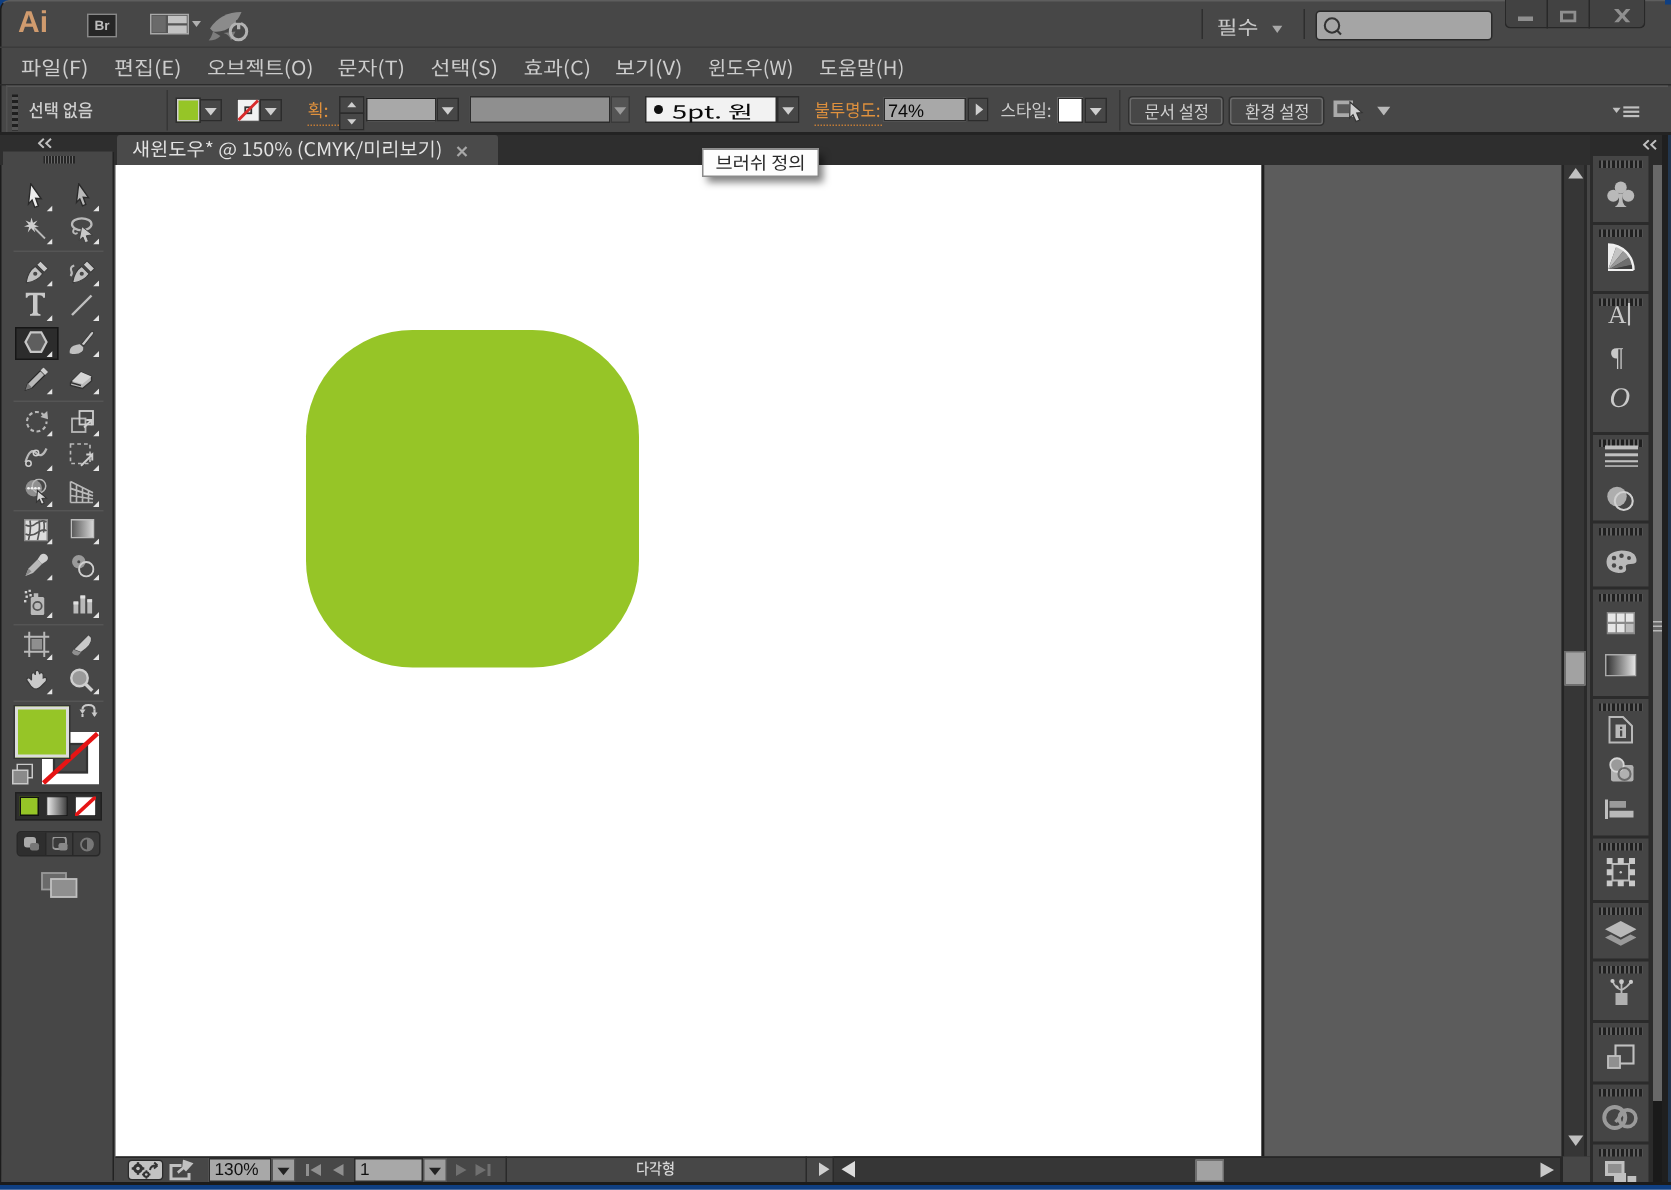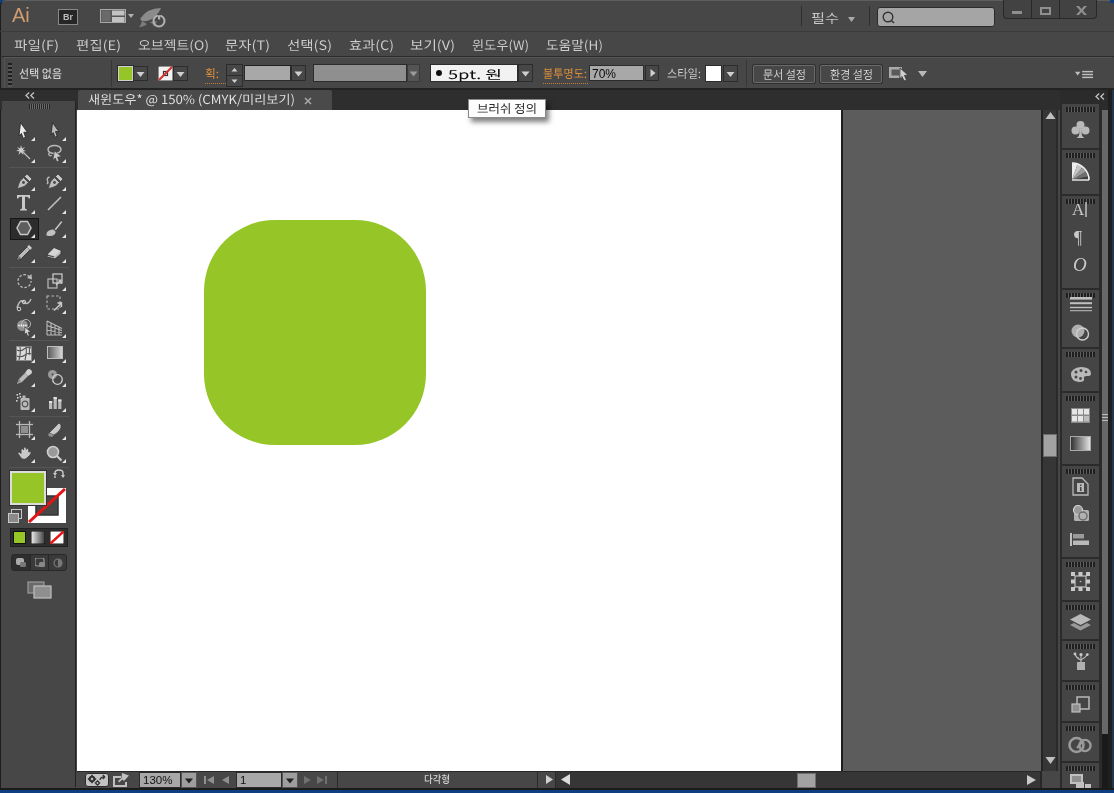--- a/index.html
+++ b/index.html
@@ -1,15 +1,15 @@
 <!DOCTYPE html>
 <html><head><meta charset="utf-8"><style>html,body{margin:0;padding:0;background:#0f3f82;width:1114px;height:793px;overflow:hidden;font-family:"Liberation Sans",sans-serif;}*{box-sizing:border-box;}.abs{position:absolute;}</style></head><body>
 <div class="abs" style="left:0;top:0;width:1114px;height:793px;">
     <div style="position:absolute;left:0;top:0;width:1114px;height:790px;background:#474747;border-radius:6px 0 0 0;border-top:1px solid #5e5e5e;border-left:1px solid #1c1c1c;"></div>
-    <div style="position:absolute;left:12px;top:4px;font-size:20px;font-weight:normal;color:#d09b6e;letter-spacing:0px;">Ai</div>
+    <div style="position:absolute;left:12px;top:4px;font-size:20px;font-weight:bold;color:#d09b6e;letter-spacing:0px;">Ai</div>
     <div style="position:absolute;left:58px;top:9px;width:20px;height:16px;border:1px solid #888888;background:#262626;color:#bdbdbd;font-size:9px;font-weight:bold;text-align:center;line-height:14px;">Br</div>
     <svg class="abs" style="left:100px;top:9px" width="34" height="15" viewBox="0 0 34 15">
       <rect x="0.5" y="0.5" width="25" height="13" fill="#555" stroke="#a8a8a8"></rect>
       <rect x="1.5" y="1.5" width="9" height="11" fill="#6a6a6a"></rect>
       <rect x="12" y="1.5" width="12.5" height="5" fill="#c2c2c2"></rect>
       <rect x="12" y="8" width="12.5" height="5" fill="#c2c2c2"></rect>
       <path d="M28 5 L34 5 L31 9 Z" fill="#b0b0b0"></path>
     </svg>
     <svg class="abs" style="left:139px;top:7px" width="30" height="22" viewBox="0 0 30 22">
       <path d="M1 12 Q8 1 22 1 Q20 6 16 10 Q10 15 3 14 Z" fill="#8b8b8b"></path>
@@ -120,21 +120,21 @@
     </svg>
     <svg class="abs" style="left:518px;top:64px" width="15" height="18">
       <rect x="0.5" y="0.5" width="14" height="17" fill="#474747" stroke="#2c2c2c"></rect>
       <path d="M3.5 7.5 L11.5 7.5 L7.5 12.5 Z" fill="#cfcfcf"></path>
     </svg>
     <svg style="position:absolute;left:543px;top:67px;" width="46" height="15" viewBox="0 0 46 15">
       <path transform="translate(0,11) scale(0.9264 1)" fill="#e0913d" d="M5.0 -4.7H6.0V-3.0H5.0ZM1.9 -9.8H2.9V-8.7H8.1V-9.8H9.1V-6.2H1.9ZM2.9 -8.0V-6.9H8.1V-8.0ZM0.6 -5.3H10.4V-4.5H0.6ZM1.8 -3.4H9.1V-1.0H2.8V0.3H1.8V-1.7H8.2V-2.7H1.8ZM1.8 0.0H9.5V0.8H1.8Z M11.6 -3.4H21.5V-2.5H11.6ZM16.0 -3.1H17.0V0.9H16.0ZM12.9 -5.3H20.4V-4.5H12.9ZM12.9 -9.4H20.2V-8.6H13.9V-5.0H12.9ZM13.6 -7.4H20.0V-6.6H13.6Z M27.9 -8.2H31.0V-7.4H27.9ZM27.9 -6.0H31.0V-5.2H27.9ZM30.6 -9.9H31.6V-3.5H30.6ZM23.2 -9.1H28.1V-4.3H23.2ZM27.2 -8.3H24.2V-5.1H27.2ZM28.0 -3.2Q29.7 -3.2 30.7 -2.6Q31.6 -2.1 31.6 -1.1Q31.6 -0.2 30.7 0.4Q29.7 0.9 28.0 0.9Q26.4 0.9 25.4 0.4Q24.4 -0.2 24.4 -1.1Q24.4 -2.1 25.4 -2.6Q26.4 -3.2 28.0 -3.2ZM28.0 -2.4Q27.2 -2.4 26.6 -2.2Q26.0 -2.1 25.7 -1.8Q25.4 -1.5 25.4 -1.1Q25.4 -0.7 25.7 -0.5Q26.0 -0.2 26.6 -0.0Q27.2 0.1 28.0 0.1Q28.9 0.1 29.4 -0.0Q30.0 -0.2 30.3 -0.5Q30.7 -0.7 30.7 -1.1Q30.7 -1.5 30.3 -1.8Q30.0 -2.1 29.4 -2.2Q28.9 -2.4 28.0 -2.4Z M35.0 -4.9H42.4V-4.0H35.0ZM33.7 -1.3H43.6V-0.4H33.7ZM38.1 -4.5H39.1V-0.9H38.1ZM35.0 -9.1H42.3V-8.2H36.0V-4.5H35.0Z M45.8 -4.7Q45.5 -4.7 45.3 -4.9Q45.0 -5.1 45.0 -5.5Q45.0 -5.9 45.3 -6.1Q45.5 -6.4 45.8 -6.4Q46.2 -6.4 46.4 -6.1Q46.6 -5.9 46.6 -5.5Q46.6 -5.1 46.4 -4.9Q46.2 -4.7 45.8 -4.7ZM45.8 0.2Q45.5 0.2 45.3 -0.1Q45.0 -0.3 45.0 -0.7Q45.0 -1.1 45.3 -1.3Q45.5 -1.5 45.8 -1.5Q46.2 -1.5 46.4 -1.3Q46.6 -1.1 46.6 -0.7Q46.6 -0.3 46.4 -0.1Q46.2 0.2 45.8 0.2Z"></path>
     </svg>
     <div style="position:absolute;left:543px;top:83px;width:45px;height:1px;border-bottom:1px dotted #c07b36;"></div>
     <div style="position:absolute;left:589px;top:65px;width:55px;height:16px;background:#a8a8a8;border:1px solid #2c2c2c;"></div>
-    <div style="position:absolute;left:592px;top:67px;font-size:12px;color:#0a0a0a;">70%</div>
+    <div style="position:absolute;left:592px;top:67px;font-size:12px;color:#0a0a0a;">74%</div>
     <svg class="abs" style="left:645px;top:65px" width="14" height="16">
       <rect x="0.5" y="0.5" width="13" height="15" fill="#474747" stroke="#2c2c2c"></rect>
       <path d="M5.5 4.0 L5.5 12.0 L10.5 8.0 Z" fill="#cfcfcf"></path>
     </svg>
     <svg style="position:absolute;left:667px;top:67px;" width="36" height="15" viewBox="0 0 36 15">
       <path transform="translate(0,11) scale(0.9326 1)" fill="#cccccc" d="M4.9 -9.2H5.8V-8.3Q5.8 -7.6 5.6 -7.0Q5.3 -6.4 4.9 -5.8Q4.5 -5.3 3.9 -4.8Q3.4 -4.4 2.7 -4.1Q2.1 -3.8 1.5 -3.6L1.0 -4.5Q1.6 -4.6 2.1 -4.8Q2.7 -5.1 3.2 -5.5Q3.7 -5.8 4.1 -6.3Q4.5 -6.7 4.7 -7.3Q4.9 -7.8 4.9 -8.3ZM5.1 -9.2H6.0V-8.3Q6.0 -7.8 6.2 -7.3Q6.4 -6.7 6.8 -6.3Q7.2 -5.8 7.7 -5.5Q8.2 -5.1 8.8 -4.8Q9.4 -4.6 9.9 -4.5L9.5 -3.6Q8.8 -3.8 8.2 -4.1Q7.6 -4.4 7.0 -4.8Q6.5 -5.3 6.0 -5.8Q5.6 -6.4 5.4 -7.0Q5.1 -7.6 5.1 -8.3ZM0.6 -1.4H10.4V-0.5H0.6Z M12.1 -2.5H13.0Q14.0 -2.5 14.8 -2.5Q15.6 -2.6 16.4 -2.6Q17.2 -2.7 18.0 -2.8L18.1 -2.0Q17.2 -1.9 16.5 -1.8Q15.7 -1.7 14.8 -1.7Q14.0 -1.7 13.0 -1.7H12.1ZM12.1 -8.9H17.2V-8.1H13.1V-2.2H12.1ZM12.8 -5.9H16.9V-5.1H12.8ZM19.0 -9.9H20.0V0.9H19.0ZM19.8 -5.6H21.8V-4.7H19.8Z M25.7 -9.5Q26.5 -9.5 27.2 -9.2Q27.8 -8.9 28.2 -8.4Q28.5 -7.8 28.5 -7.1Q28.5 -6.4 28.2 -5.9Q27.8 -5.3 27.2 -5.0Q26.5 -4.7 25.7 -4.7Q24.9 -4.7 24.3 -5.0Q23.7 -5.3 23.3 -5.9Q22.9 -6.4 22.9 -7.1Q22.9 -7.8 23.3 -8.4Q23.7 -8.9 24.3 -9.2Q24.9 -9.5 25.7 -9.5ZM25.7 -8.7Q25.2 -8.7 24.8 -8.5Q24.4 -8.3 24.1 -7.9Q23.9 -7.6 23.9 -7.1Q23.9 -6.6 24.1 -6.3Q24.4 -5.9 24.8 -5.7Q25.2 -5.5 25.7 -5.5Q26.3 -5.5 26.7 -5.7Q27.1 -5.9 27.3 -6.3Q27.6 -6.6 27.6 -7.1Q27.6 -7.6 27.3 -7.9Q27.1 -8.3 26.7 -8.5Q26.3 -8.7 25.7 -8.7ZM30.6 -9.9H31.6V-4.4H30.6ZM24.6 -3.8H31.6V-1.2H25.6V0.4H24.6V-1.9H30.6V-3.0H24.6ZM24.6 -0.0H31.9V0.8H24.6Z M34.8 -4.7Q34.5 -4.7 34.2 -4.9Q34.0 -5.1 34.0 -5.5Q34.0 -5.9 34.2 -6.1Q34.5 -6.4 34.8 -6.4Q35.1 -6.4 35.3 -6.1Q35.6 -5.9 35.6 -5.5Q35.6 -5.1 35.3 -4.9Q35.1 -4.7 34.8 -4.7ZM34.8 0.2Q34.5 0.2 34.2 -0.1Q34.0 -0.3 34.0 -0.7Q34.0 -1.1 34.2 -1.3Q34.5 -1.5 34.8 -1.5Q35.1 -1.5 35.3 -1.3Q35.6 -1.1 35.6 -0.7Q35.6 -0.3 35.3 -0.1Q35.1 0.2 34.8 0.2Z"></path>
     </svg>
     <div style="position:absolute;left:705px;top:65px;width:17px;height:17px;background:#ffffff;border:1px solid #2c2c2c;"></div>
     <svg class="abs" style="left:723px;top:65px" width="15" height="17">
       <rect x="0.5" y="0.5" width="14" height="16" fill="#474747" stroke="#2c2c2c"></rect>

